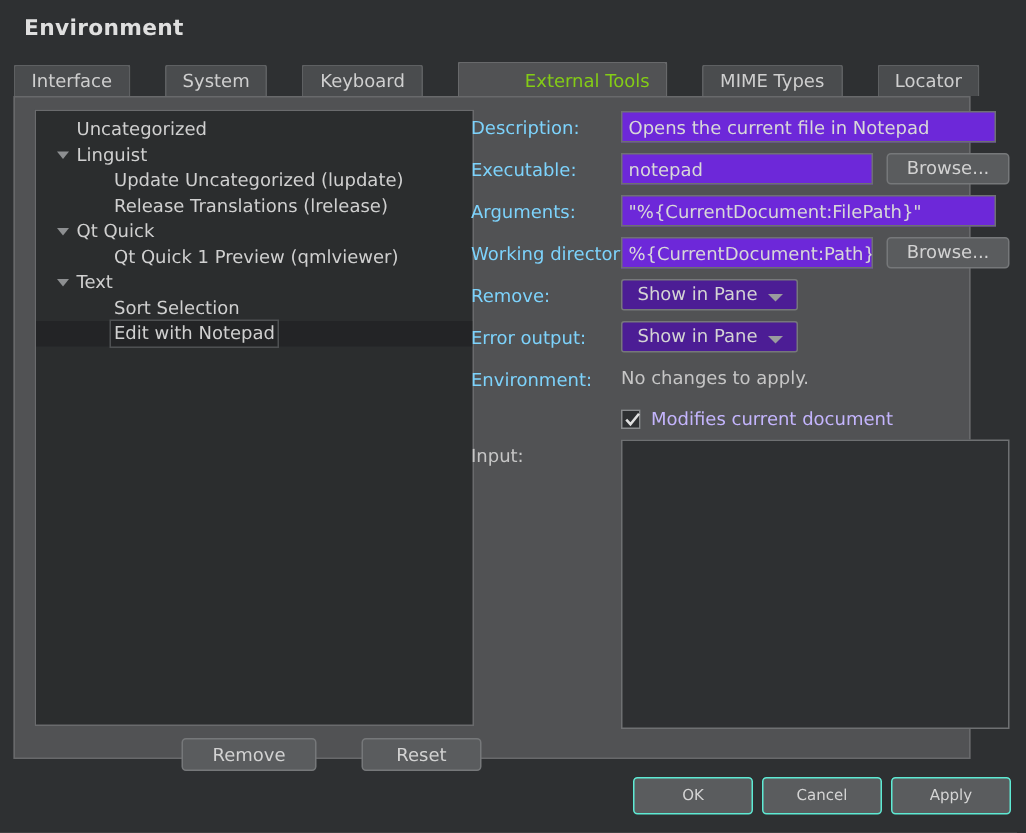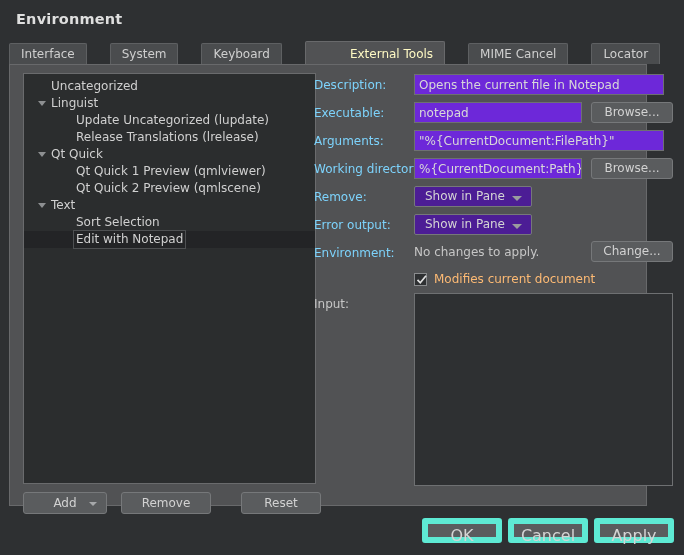--- a/index.html
+++ b/index.html
@@ -50,21 +50,21 @@
     color: #cfcfcf;
     font-size: 12px;
     box-sizing: border-box;
     white-space: nowrap;
   }
   .tab.selected {
     background: #515254;
     height: 25px;
     line-height: 24px;
     border-color: #68696b;
-    color: #fef9c3;
+    color: #84cc16;
     padding-left: 44px;
   }
 
   
   .panel {
     position: absolute;
     left: 9px;
     top: 64px;
     width: 638px;
     height: 442px;
@@ -238,21 +238,21 @@
     background: #2e3032;
     border: 1px solid #8a8c8e;
     box-sizing: border-box;
   }
   .cbox svg { position: absolute; left: 1px; top: 0px; }
   .clabel {
     position: absolute;
     left: 120px;
     top: 3px;
     font-size: 12px;
-    color: #fdba74;
+    color: #c4b5fd;
     white-space: nowrap;
   }
   .inputarea {
     position: absolute;
     left: 100px;
     top: 0px;
     width: 259px;
     height: 193px;
     background: #2e3032;
     border: 1px solid #6e7072;
@@ -268,42 +268,42 @@
 
   
   .dlgbtns { position: absolute; left: 0; top: 518px; width: 684px; height: 26px; }
   .dbtn {
     position: absolute;
     top: 0;
     width: 80px;
     height: 25px;
     line-height: 23px;
     background: #5a5c5e;
-    border: 6px solid #5eead4;
+    border: 1px solid #5eead4;
     border-radius: 3px;
     color: #d4d4d4;
-    font-size: 16px;
+    font-size: 10px;
     text-align: center;
     box-sizing: border-box;
   }
   .dbtn.ok     { left: 422px; }
   .dbtn.cancel { left: 508px; }
   .dbtn.apply  { left: 594px; }
 </style>
 </head>
 <body>
 
 <div class="title">Environment</div>
 
 <div class="tabbar">
   <div class="tab">Interface</div>
   <div class="tab">System</div>
   <div class="tab">Keyboard</div>
   <div class="tab selected">External Tools</div>
-  <div class="tab">MIME Cancel</div>
+  <div class="tab">MIME Types</div>
   <div class="tab">Locator</div>
 </div>
 
 <div class="panel">
 
   <div class="treewrap">
     <div class="tree">
       <div class="trow lvl1">
         <span class="tlabel">Uncategorized</span>
       </div>
@@ -317,41 +317,34 @@
       <div class="trow lvl2">
         <span class="tlabel">Release Translations (lrelease)</span>
       </div>
       <div class="trow lvl1">
         <span class="arrow"></span>
         <span class="tlabel">Qt Quick</span>
       </div>
       <div class="trow lvl2">
         <span class="tlabel">Qt Quick 1 Preview (qmlviewer)</span>
       </div>
-      <div class="trow lvl2">
-        <span class="tlabel">Qt Quick 2 Preview (qmlscene)</span>
-      </div>
       <div class="trow lvl1">
         <span class="arrow"></span>
         <span class="tlabel">Text</span>
       </div>
       <div class="trow lvl2">
         <span class="tlabel">Sort Selection</span>
       </div>
       <div class="trow lvl2 selected">
         <span class="tlabel">Edit with Notepad</span>
       </div>
     </div>
   </div>
 
   <div class="leftbtns">
-    <div class="btn add">
-      <span>Add</span>
-      <span class="dd"></span>
-    </div>
     <div class="btn remove">Remove</div>
     <div class="btn reset">Reset</div>
   </div>
 
   <div class="form">
 
     <div class="frow">
       <span class="flabel">Description:</span>
       <div class="field wide">Opens the current file in Notepad</div>
     </div>
@@ -385,21 +378,20 @@
       <span class="flabel">Error output:</span>
       <div class="combo">
         <span>Show in Pane</span>
         <span class="dd"></span>
       </div>
     </div>
 
     <div class="frow">
       <span class="flabel">Environment:</span>
       <span class="envtext">No changes to apply.</span>
-      <div class="btn change">Change...</div>
     </div>
 
     <div class="checkrow">
       <span class="cbox">
         <svg width="12" height="12" viewBox="0 0 12 12">
           <path d="M1.5 5.8 L4.3 8.8 L10 1.8" fill="none" stroke="#e0e0e0" stroke-width="1.7"></path>
         </svg>
       </span>
       <span class="clabel">Modifies current document</span>
     </div>

